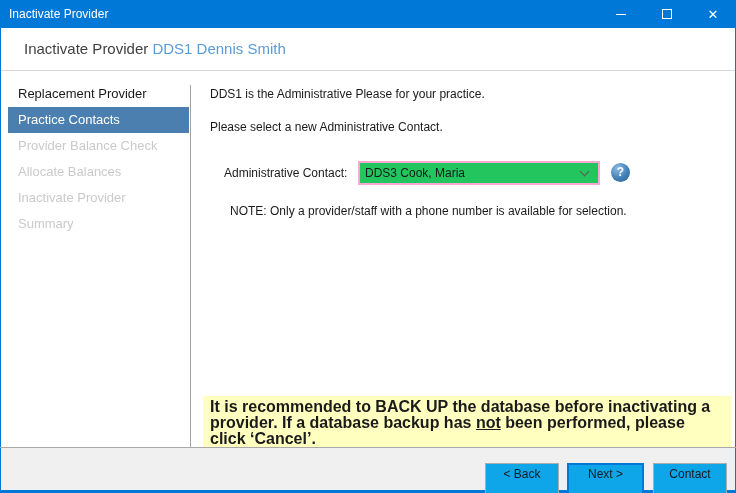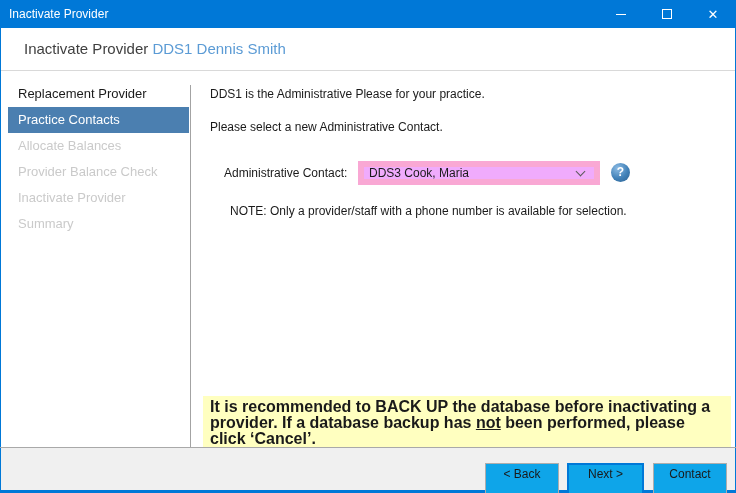--- a/index.html
+++ b/index.html
@@ -33,22 +33,22 @@
           white-space:nowrap; }
   .step.active { background:#4b7fb0; color:#ffffff; }
   .step.disabled { color:#cacaca; }
   .vdivider { position:absolute; left:190px; top:85px; width:1px; height:362px; background:#a3a3a3; }
 
   
   .content-text { position:absolute; font-size:12px; color:#1a1a1a; white-space:nowrap; }
   .line1 { left:210px; top:87px; }
   .line2 { left:210px; top:120px; }
   .admin-label { left:224px; top:162px; line-height:23px; }
-  .combobox { position:absolute; left:358px; top:161px; width:242px; height:24px; background:#f0abfc;
-              border:6px solid #f9a8d4; display:flex; align-items:center; }
+  .combobox { position:absolute; left:358px; top:161px; width:242px; height:24px; background:#22c55e;
+              border:2px solid #f9a8d4; display:flex; align-items:center; }
   .combobox-value { font-size:12px; color:#1a1a1a; padding-left:5px; flex:1; white-space:nowrap; overflow:hidden; }
   .combo-chevron { width:7px; height:7px; border-right:1px solid #5a5a5a; border-bottom:1px solid #5a5a5a;
                    transform:rotate(45deg); margin-right:10px; margin-top:-3px; }
   .help-icon { position:absolute; left:611px; top:163px; width:19px; height:19px; border-radius:50%;
                background:radial-gradient(circle at 35% 28%, #8cbbe4 0%, #4181b8 55%, #2c608f 100%);
                color:#ffffff; font-size:12px; font-weight:bold; text-align:center; line-height:19px;
                cursor:default; }
   .note { left:230px; top:204px; }
 
   .warning { position:absolute; left:203px; top:396px; width:528px; background:#ffffc0;
@@ -91,22 +91,22 @@
     <div class="header-text">
       <span>Inactivate Provider</span>
       <span class="header-accent">DDS1 Dennis Smith</span>
     </div>
   </div>
   <div class="header-rule"></div>
 
   <div class="sidebar">
     <div class="step">Replacement Provider</div>
     <div class="step active">Practice Contacts</div>
+    <div class="step disabled">Provider Balance Check</div>
     <div class="step disabled">Allocate Balances</div>
-    <div class="step disabled">Provider Balance Check</div>
     <div class="step disabled">Inactivate Provider</div>
     <div class="step disabled">Summary</div>
   </div>
   <div class="vdivider"></div>
 
   <div class="content-text line1">DDS1 is the Administrative Please for your practice.</div>
   <div class="content-text line2">Please select a new Administrative Contact.</div>
 
   <div class="content-text admin-label">Administrative Contact:</div>
   <div class="combobox">

